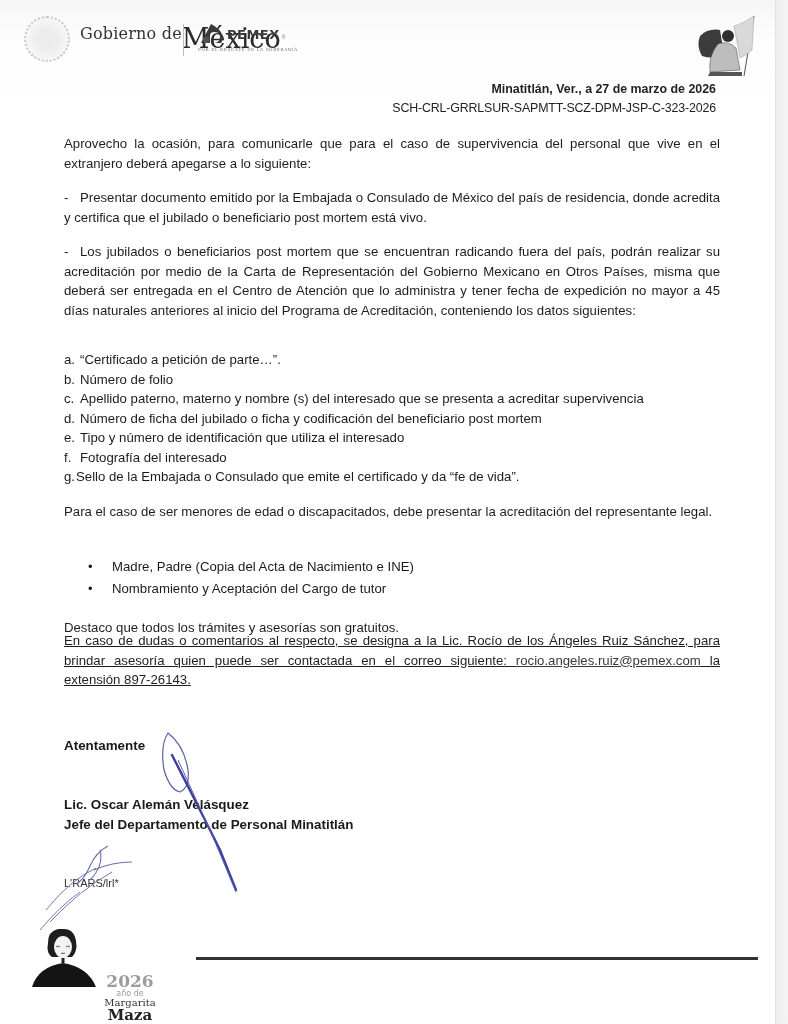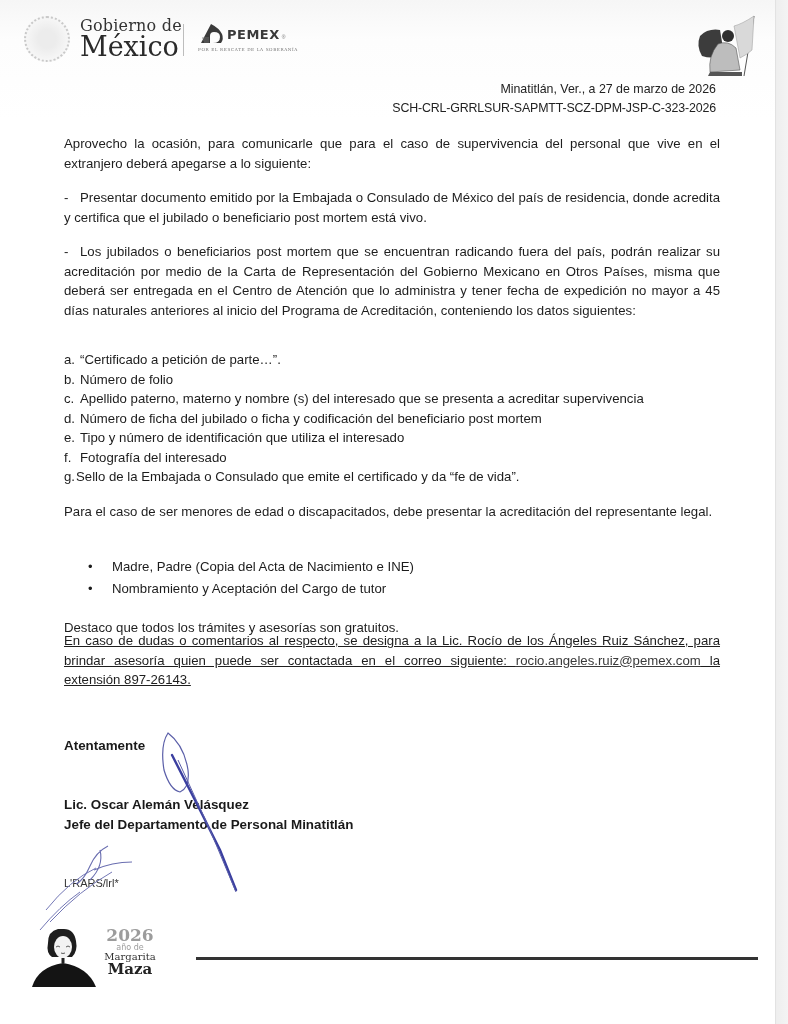--- a/index.html
+++ b/index.html
@@ -19,32 +19,32 @@
     background: linear-gradient(90deg, #eeeeee, #f4f4f4);
     border-left: 1px solid #e2e2e2;
   }
   
   .gob-logo { position: absolute; left: 24px; top: 16px; display: flex; align-items: center; }
   .seal {
     width: 42px; height: 42px; border-radius: 50%;
     border: 2px dotted #c9c9c9; background: radial-gradient(circle, #ececec 30%, #f6f6f6 70%);
     margin-right: 10px;
   }
-  .gob-text { display: flex; flex-direction: column; line-height: 1; }
+  .gob-text { display: flex; flex-direction: row; line-height: 1; }
   .gob-line1 { font-family: "DejaVu Serif", serif; font-size: 16px; color: #333; letter-spacing: 0.2px; }
   .gob-line2 { font-family: "DejaVu Serif", serif; font-size: 27px; color: #2a2a2a; margin-top: -1px; }
   .logo-divider { position: absolute; left: 183px; top: 24px; width: 1px; height: 32px; background: #bdbdbd; }
   .pemex-logo { position: absolute; left: 198px; top: 24px; }
   .pemex-row { display: flex; align-items: center; text-align: right; }
   .pemex-name { font-family: "DejaVu Sans", sans-serif; font-weight: bold; font-size: 13px; color: #3a3a3a; margin-left: 3px; letter-spacing: 0.5px; }
   .pemex-reg { font-size: 5px; color: #777; margin-left: 2px; margin-top: 6px; }
   .pemex-tag { font-family: "DejaVu Serif", serif; font-size: 4.2px; color: #777; letter-spacing: 0.6px; margin-top: 3px; white-space: nowrap; }
   .heroine-art { position: absolute; left: 694px; top: 14px; width: 64px; height: 64px; }
 
-  .dateline { position: absolute; right: 72px; top: 82px; font-size: 12.4px; text-align: right; color: #222; }
+  .dateline { position: absolute; right: 72px; top: 82px; font-size: 12.4px; text-align: right; color: #222; font-weight: bold; }
   .refline { position: absolute; right: 72px; top: 101px; font-size: 12.4px; text-align: center; color: #222; letter-spacing: -0.15px; }
 
   .body-text { position: absolute; left: 64px; width: 656px; font-size: 13.2px; line-height: 19.5px; color: #1e1e1e; }
   .justify { text-align: justify; }
   .dash-para .dash { display: inline-block; width: 16px; }
   .list-letter { position: absolute; left: 64px; width: 680px; font-size: 13.2px; line-height: 19.5px; }
   .list-letter .row { display: flex; }
   .list-letter .lbl { width: 16px; }
   .bullets { position: absolute; left: 88px; font-size: 13.2px; line-height: 22px; }
   .bullets .row { display: flex; }
@@ -54,21 +54,21 @@
   .closing { position: absolute; left: 64px; top: 738px; font-size: 13.4px; font-weight: bold; color: #1a1a1a; }
   .signer-name { position: absolute; left: 64px; top: 797px; font-size: 13.4px; font-weight: bold; color: #1a1a1a; }
   .signer-title { position: absolute; left: 64px; top: 817px; font-size: 13.4px; font-weight: bold; color: #1a1a1a; }
   .initials { position: absolute; left: 64px; top: 877px; font-size: 11px; color: #333; }
   .signature-svg { position: absolute; left: 0; top: 0; width: 788px; height: 1024px; pointer-events: none; }
 
   .footer-line { position: absolute; left: 196px; top: 957px; width: 562px; height: 3px; background: #333; }
   .mm-badge { position: absolute; left: 30px; top: 925px; width: 130px; height: 62px; }
   .mm-portrait { position: absolute; left: 0; top: 0; width: 70px; height: 62px; }
   .mm-text { position: absolute; left: 70px; top: 2px; width: 60px; text-align: center; font-family: "DejaVu Serif", serif; line-height: 1; }
-  .mm-year { font-size: 17px; color: #9c9c9c; font-weight: bold; }
+  .mm-year { font-size: 17px; color: #9c9c9c; font-weight: bold; margin-top: 46px; }
   .mm-sub { font-size: 8px; color: #9c9c9c; font-family: "DejaVu Sans", sans-serif; }
   .mm-first { font-size: 10px; color: #333; font-weight: normal; }
   .mm-last { font-size: 15px; color: #222; font-weight: bold; }
 </style>
 </head>
 <body>
 
 <div class="page"></div>
 <div class="page-edge"></div>
 

